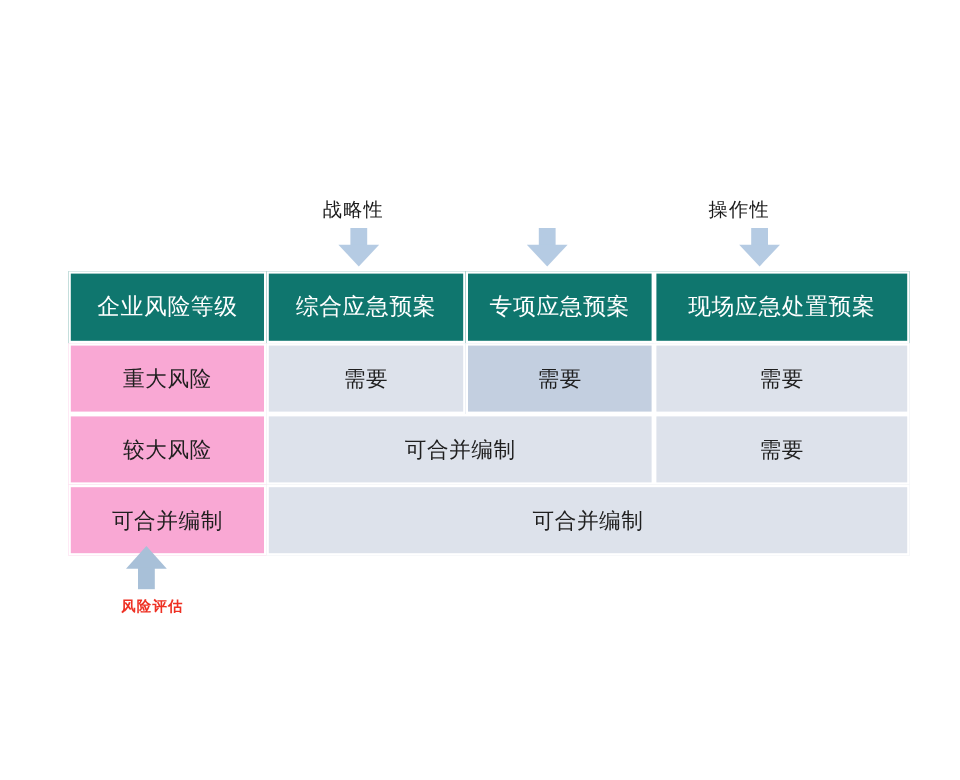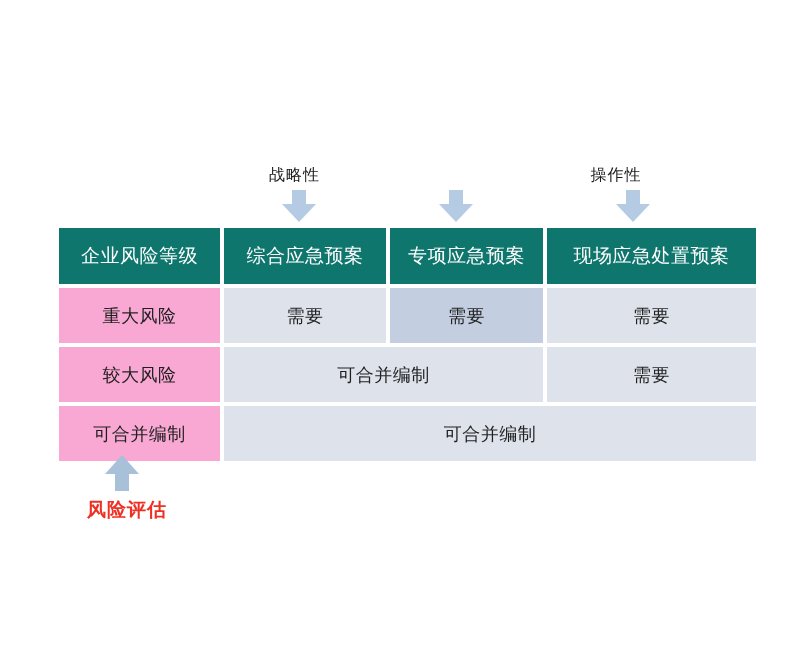--- a/index.html
+++ b/index.html
@@ -124,21 +124,21 @@
     height: 18px;
     background: #a8c0d8;
   }
 
   .red-caption {
     position: absolute;
     left: 62px;
     top: 497px;
     width: 130px;
     text-align: center;
-    font-size: 19px;
+    font-size: 12px;
     font-weight: bold;
     color: #ee3124;
     letter-spacing: 1px;
     white-space: nowrap;
     font-family: Liberation Sans, sans-serif;
   }
 </style>
 </head>
 <body>
 

